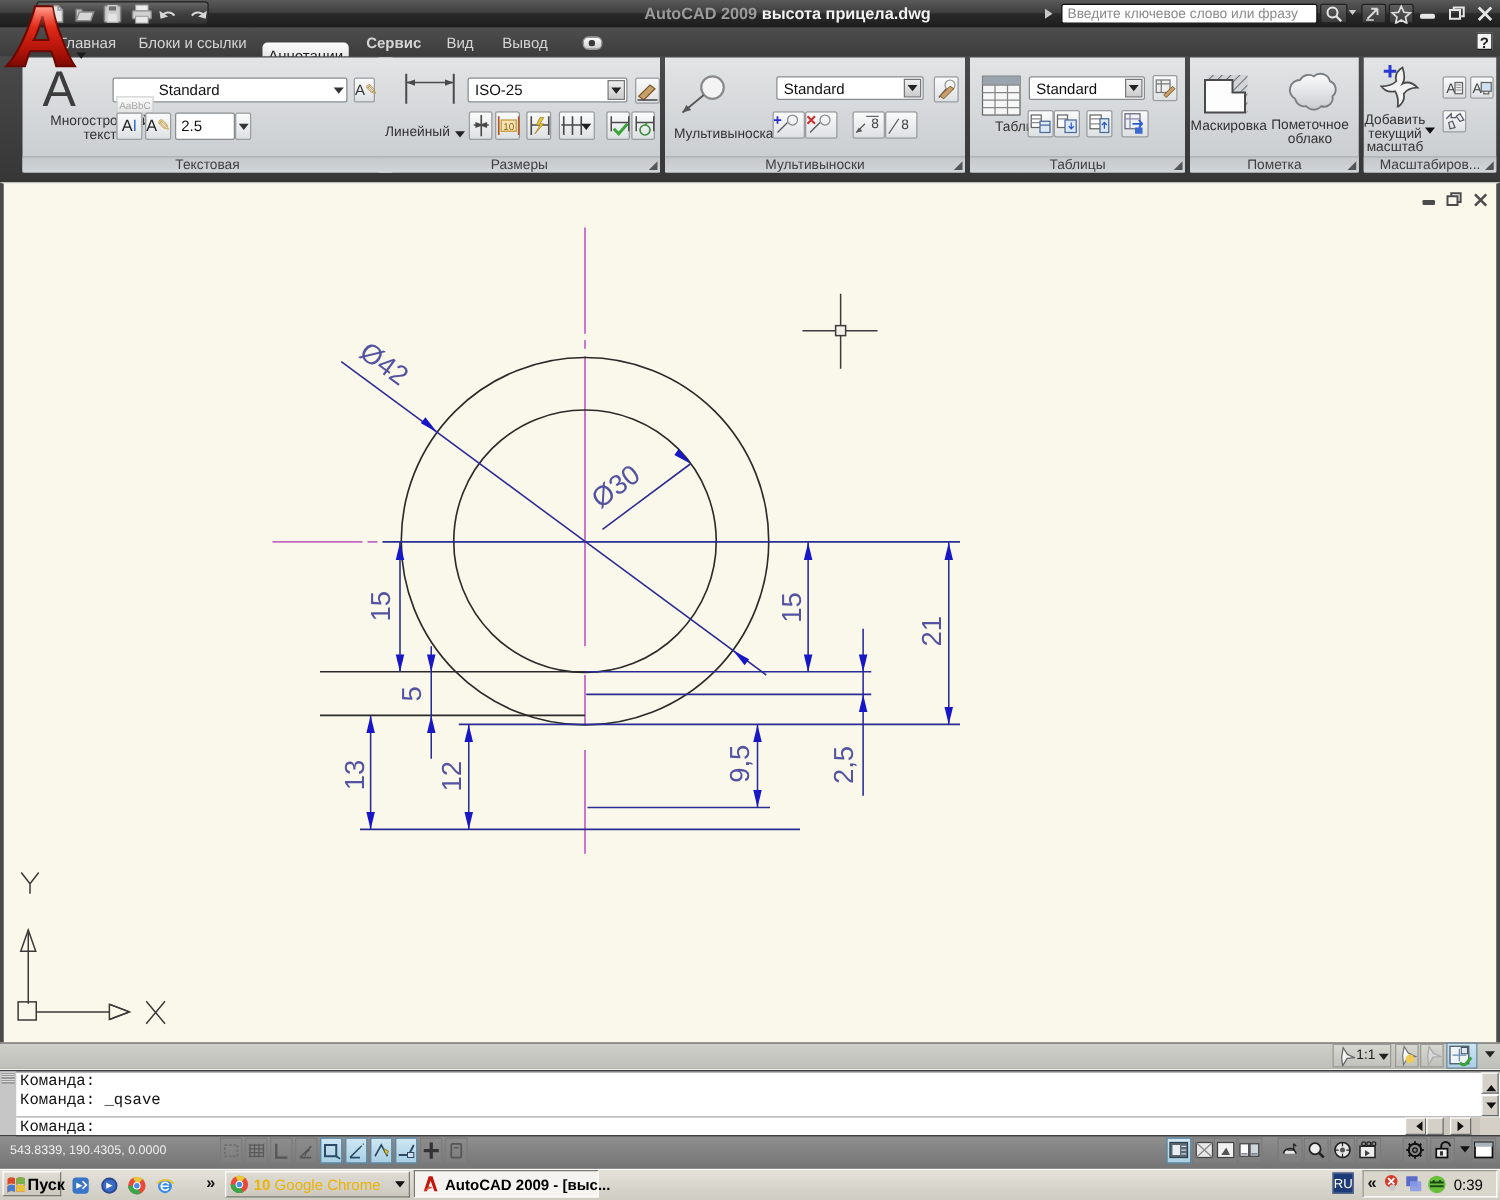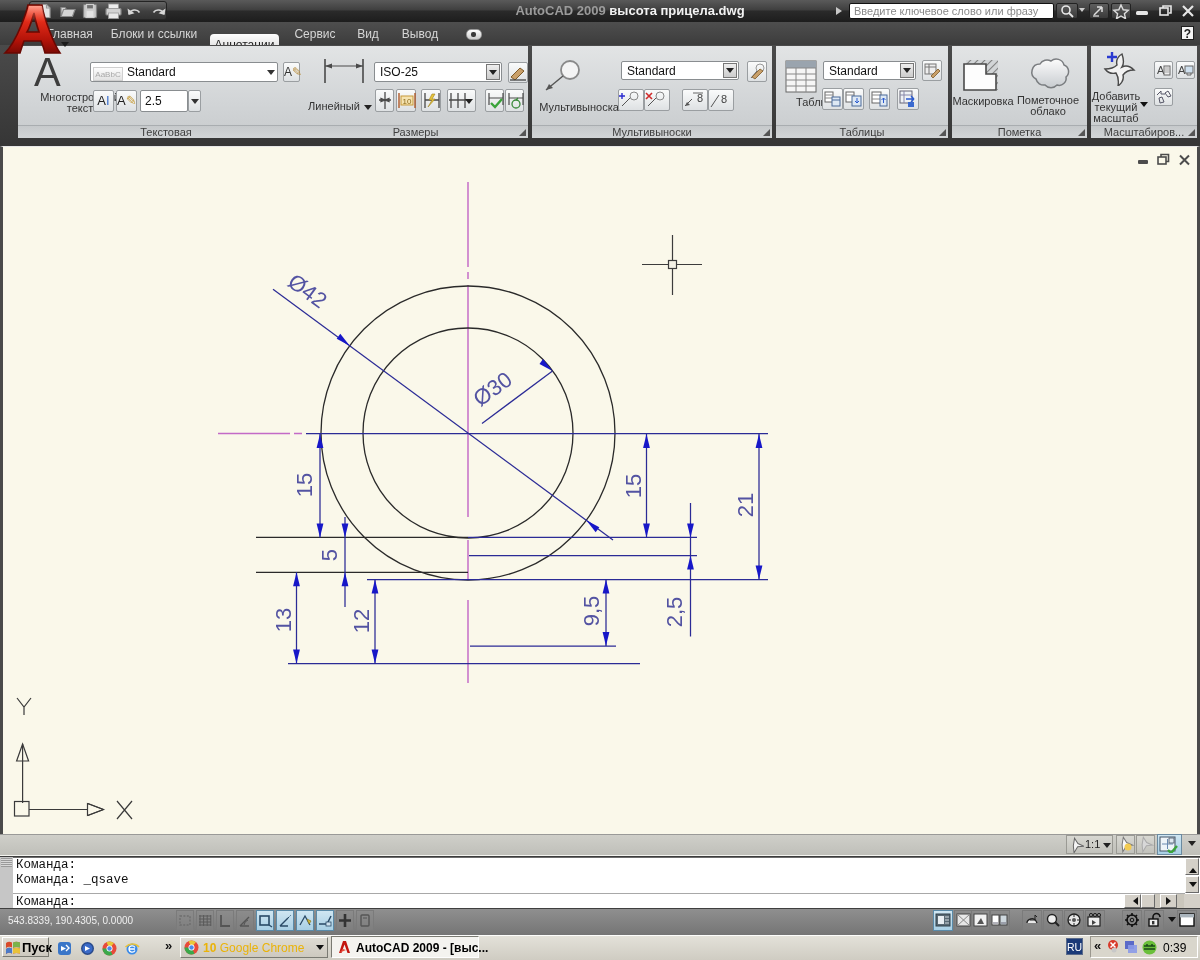--- a/index.html
+++ b/index.html
@@ -102,21 +102,21 @@
 <g stroke="#e6e6e6" fill="none" stroke-width="1.6">
       <rect x="24" y="4" width="8" height="7"></rect>
       <path d="M27 4v-2h8v7h-2"></path>
     </g>
 <path d="M47 2l10 10M57 2l-10 10" stroke="#e6e6e6" stroke-width="2.2"></path>
 </svg>
 <div class="abs" id="tabrow"></div>
 <div class="abs tab" style="left:42px;width:56px;">Главная</div>
 <div class="abs tab" style="left:110px;width:88px;">Блоки и ссылки</div>
 <div class="abs" id="tabsel">Аннотации</div>
-<div class="abs tab" style="left:291px;width:48px;">Сервис</div>
+<div class="abs tab" style="left:291px;width:48px;font-weight:bold;">Сервис</div>
 <div class="abs tab" style="left:350px;width:36px;">Вид</div>
 <div class="abs tab" style="left:398px;width:44px;">Вывод</div>
 <div class="abs" style="left:466px;top:29px;width:16px;height:11px;background:linear-gradient(#fefefe,#cdcdcd);border-radius:5px;border:1px solid #9a9a9a;"></div>
 <div class="abs" style="left:471px;top:32px;width:5px;height:5px;background:#3a3a3a;border-radius:2px;"></div>
 <div class="abs" id="ribbon"></div>
 <div class="abs" style="left:1181px;top:26px;width:13px;height:14px;background:#f4f4f4;border:1px solid #1e1e1e;font-size:12px;font-weight:bold;color:#222;text-align:center;line-height:14px;">?</div>
 <div class="abs panel" style="left:18px;top:46px;width:296px;">
     <div class="plabel">Текстовая</div>
     <div class="pcorner"></div>
   </div>
@@ -137,21 +137,21 @@
     <div class="pcorner"></div>
   </div>
 <div class="abs panel" style="left:1091px;top:46px;width:106px;padding-left:11px;">
     <div class="plabel">Масштабиров...</div>
     <div class="pcorner"></div>
   </div>
 
 <div class="abs" style="left:34px;top:50px;font-size:40px;color:#3d3d3d;font-weight:500;">A</div>
 <div class="abs ptext" style="left:4px;top:92px;width:88px;margin-left:32px;">Многострочный<br>текст</div>
 <div class="abs combo" style="left:90px;top:62px;width:188px;height:20px;">
-    <span style="position:absolute;left:2px;top:4px;width:30px;height:14px;background:linear-gradient(#fdfdfd,#e2e2e2);border:1px solid #cfcfcf;font-size:8px;color:#a9a9a9;text-align:center;line-height:14px;">AaBbC</span>
+    <span style="position:absolute;left:2px;top:14px;width:30px;height:14px;background:linear-gradient(#fdfdfd,#e2e2e2);border:1px solid #cfcfcf;font-size:8px;color:#a9a9a9;text-align:center;line-height:14px;">AaBbC</span>
     <span style="position:absolute;left:36px;top:2px;">Standard</span>
     <span class="arr"></span>
   </div>
 <div class="abs sbtn" style="left:283px;top:62px;width:17px;height:20px;font-size:12px;color:#333;text-align:center;line-height:18px;">A<span style="color:#b58a3a;">✎</span></div>
 <div class="abs sbtn" style="left:93px;top:90px;width:21px;height:22px;font-size:13px;color:#222;text-align:center;line-height:20px;">A<span style="color:#3a6ecb;">I</span></div>
 <div class="abs sbtn" style="left:116px;top:90px;width:21px;height:22px;font-size:13px;color:#222;text-align:center;line-height:20px;">A<span style="color:#c59a36;">✎</span></div>
 <div class="abs combo" style="left:140px;top:90px;width:48px;height:22px;">
     <span style="position:absolute;left:4px;top:3px;">2.5</span>
   </div>
 <div class="abs sbtn" style="left:188px;top:90px;width:13px;height:22px;">

